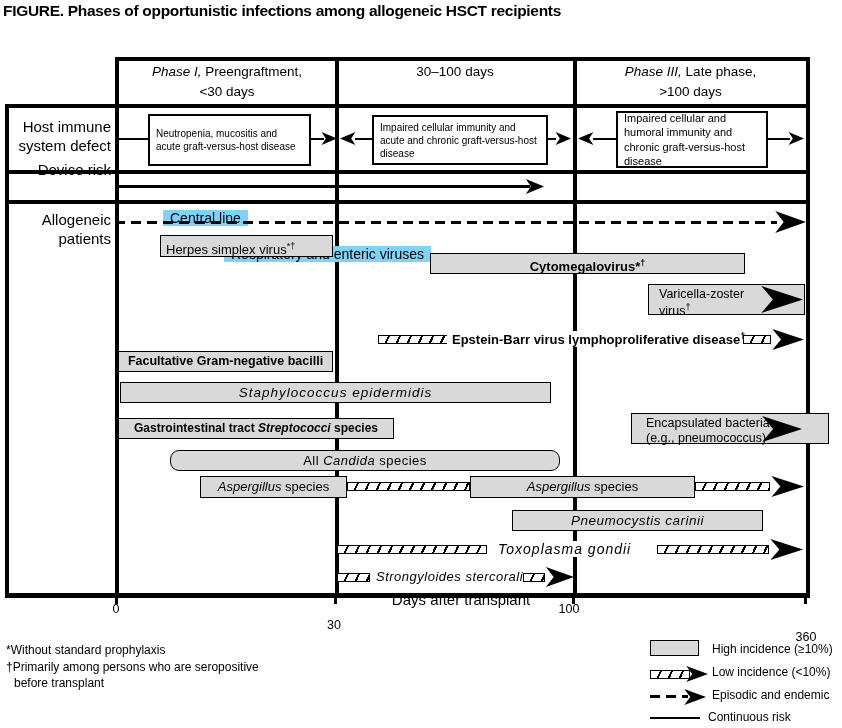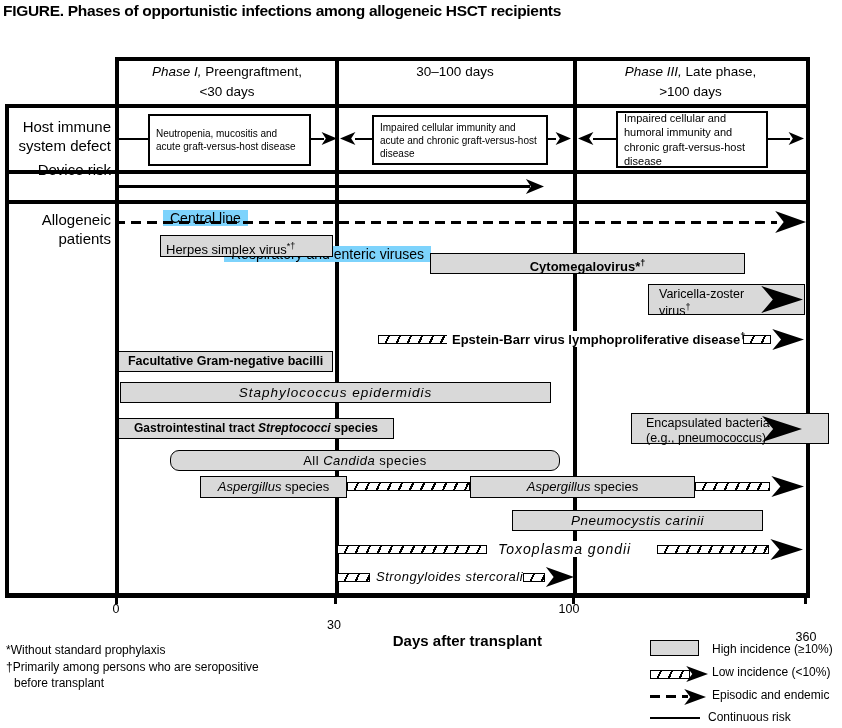--- a/index.html
+++ b/index.html
@@ -191,21 +191,21 @@
     </svg>
 
   <div class="tick" style="left:115px;top:598px;"></div>
   <div class="tick" style="left:334px;top:598px;"></div>
   <div class="tick" style="left:572px;top:598px;"></div>
   <div class="tick" style="left:804px;top:598px;"></div>
   <div class="ticklabel" style="left:106px;top:602px;width:20px;">0</div>
   <div class="ticklabel" style="left:323px;top:602px;width:22px;margin-top:16px;">30</div>
   <div class="ticklabel" style="left:556px;top:602px;width:26px;">100</div>
   <div class="ticklabel" style="left:792px;top:602px;width:28px;margin-top:28px;">360</div>
-  <div class="abs" style="left:380px;top:632px;width:162px;text-align:right;font-size:15px;font-weight:bold;">Days after transplant</div>
+  <div class="abs" style="left:380px;top:591px;width:162px;text-align:center;font-size:15px;">Days after transplant</div>
 
   <div class="abs foot" style="left:6px;top:642px;width:320px;">
     <div>*Without standard prophylaxis</div>
     <div>†Primarily among persons who are seropositive</div>
     <div style="padding-left:8px;">before transplant</div>
   </div>
 
   <div class="abs" style="left:650px;top:640px;width:49px;height:16px;background:#d9d9d9;border:1.5px solid #000;box-sizing:border-box;"></div>
   <div class="legendlabel" style="left:712px;top:642px;">High incidence (≥10%)</div>
 

